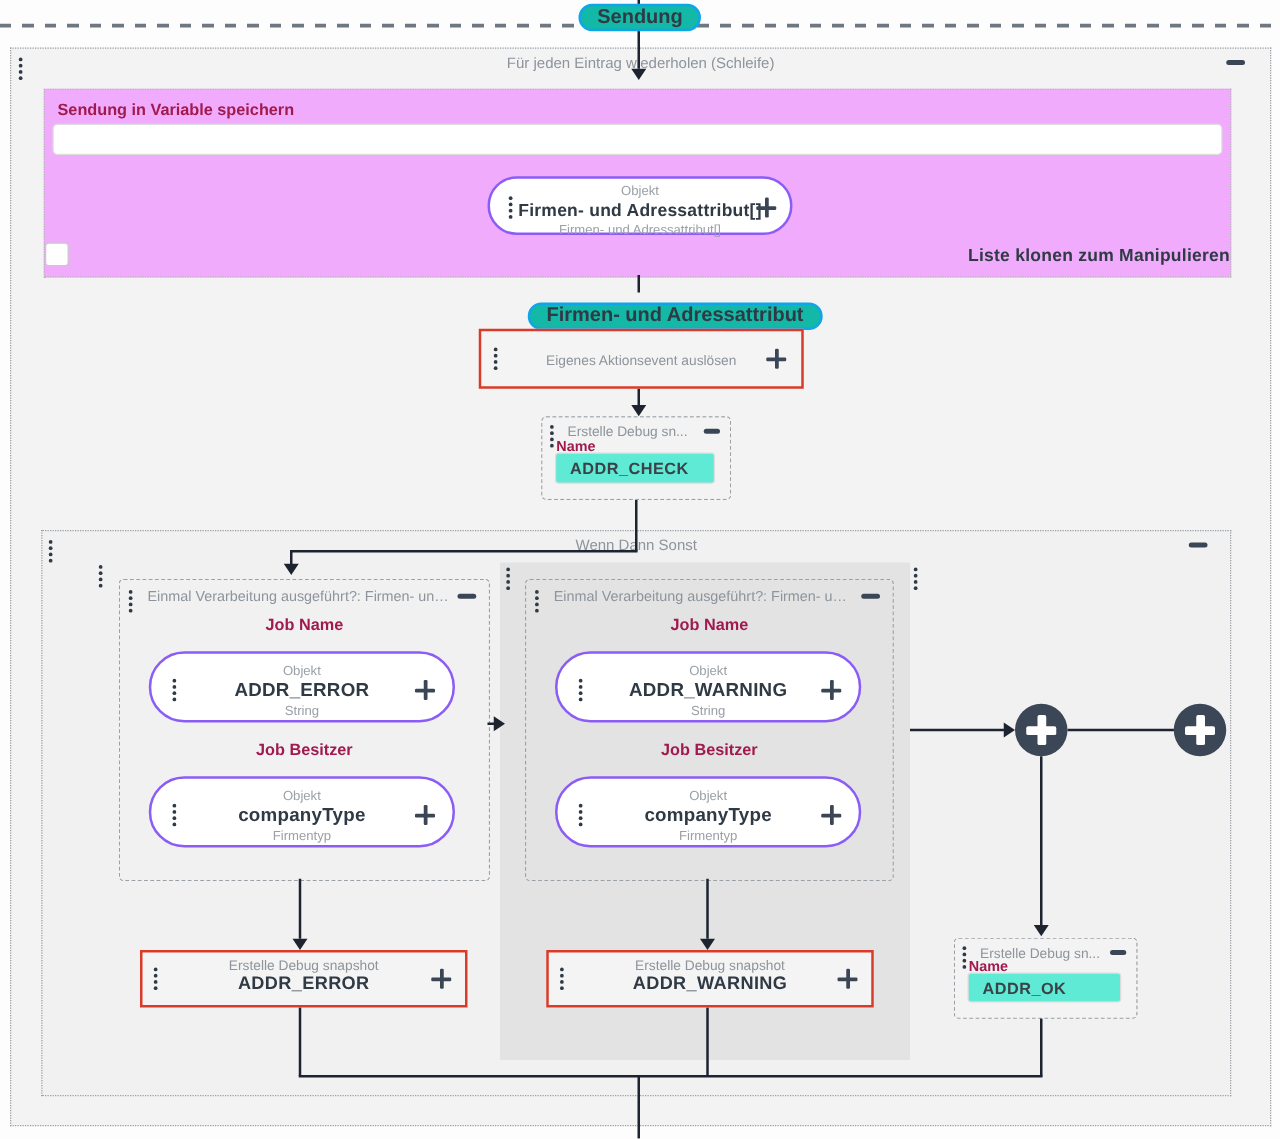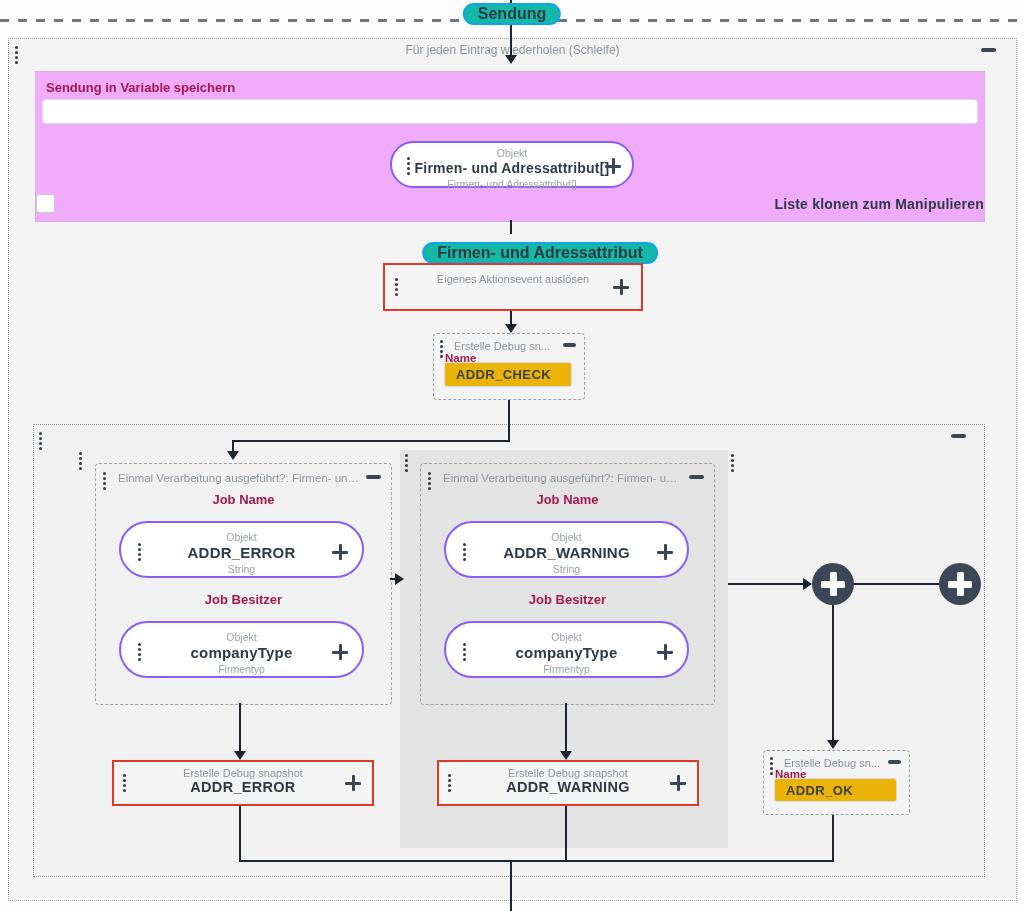--- a/index.html
+++ b/index.html
@@ -17,26 +17,26 @@
   
   .dotted-container{position:absolute;border:1px dotted #9aa0a6;background:#f3f3f3;z-index:1;}
   .container-title{position:absolute;left:0;top:4px;width:100%;text-align:center;
                    font-size:12px;color:#8d949b;z-index:2;}
   .gray-region{position:absolute;background:#e3e3e3;z-index:1;}
   .branch-box{position:absolute;border:1.5px dashed #9aa0a6;border-radius:4px;z-index:2;}
   .branch-title{position:absolute;font-size:11.5px;color:#8d949b;white-space:nowrap;
                 overflow:hidden;text-overflow:ellipsis;text-align:center;}
   
   .red-node{position:absolute;border:2px solid #d93b2b;background:#f4f4f4;text-align:center;z-index:4;}
-  .node-type{font-size:11px;color:#8d949b;margin-top:8px;}
+  .node-type{font-size:11px;color:#8d949b;margin-top:18px;}
   .node-name{font-size:15px;font-weight:700;color:#2f3a45;letter-spacing:.3px;}
   .debug-box{position:absolute;border:1.5px dashed #9aa0a6;border-radius:4px;background:#f3f3f3;z-index:4;}
   .debug-title{position:absolute;font-size:11px;color:#8d949b;white-space:nowrap;overflow:hidden;}
   .debug-field-label{position:absolute;font-size:11.5px;font-weight:700;color:#a01a4e;}
-  .debug-value{position:absolute;background:#eab308;border:1px solid #dcdcdc;border-radius:3px;
+  .debug-value{position:absolute;background:#5eead4;border:1px solid #dcdcdc;border-radius:3px;
                font-weight:700;color:#3a4149;font-size:13px;letter-spacing:.4px;
                display:flex;align-items:center;padding-left:11px;box-sizing:border-box;}
   .value-pill{position:absolute;background:#fff;border:2px solid #8b5cf6;border-radius:30px;
               text-align:center;box-sizing:border-box;z-index:4;}
   .pill-type{font-size:10.5px;color:#9aa0a6;line-height:1.25;}
   .pill-name{font-size:15px;font-weight:700;color:#2f3a45;line-height:1.25;letter-spacing:.2px;}
   .pill-sub{font-size:10.5px;color:#9aa0a6;line-height:1.25;}
   .event-pill{position:absolute;background:#14b8a6;border:2px solid #0ea5e9;border-radius:11px;
               font-size:16px;font-weight:700;color:#2f3a45;padding:1px 13px;line-height:16px;
               transform:translateX(-50%);z-index:4;white-space:nowrap;}
@@ -133,20 +133,21 @@
     <div class="debug-field-label" style="left:11px;top:18px;">Name</div>
     <div class="debug-value" style="left:10px;top:28px;width:128px;height:25px;">ADDR_CHECK</div>
   </div>
 
   <div class="vline" style="left:508px;top:398px;height:43px;"></div>
   <div class="hline" style="left:232px;top:440px;width:278px;"></div>
   <div class="vline" style="left:232px;top:440px;height:12px;"></div>
   <div class="arr-d" style="left:227px;top:451px;"></div>
 
   <div class="dotted-container" style="left:33px;top:424px;width:950px;height:451px;background:#f1f1f1;">
+    <div class="container-title">Wenn Dann Sonst</div>
     <span class="dots" style="left:5px;top:7px;">
         <i></i>
         <i></i>
         <i></i>
         <i></i>
       </span>
     <div class="minus" style="right:18px;top:9px;"></div>
   </div>
 
   <span class="dots" style="left:79px;top:452px;">

